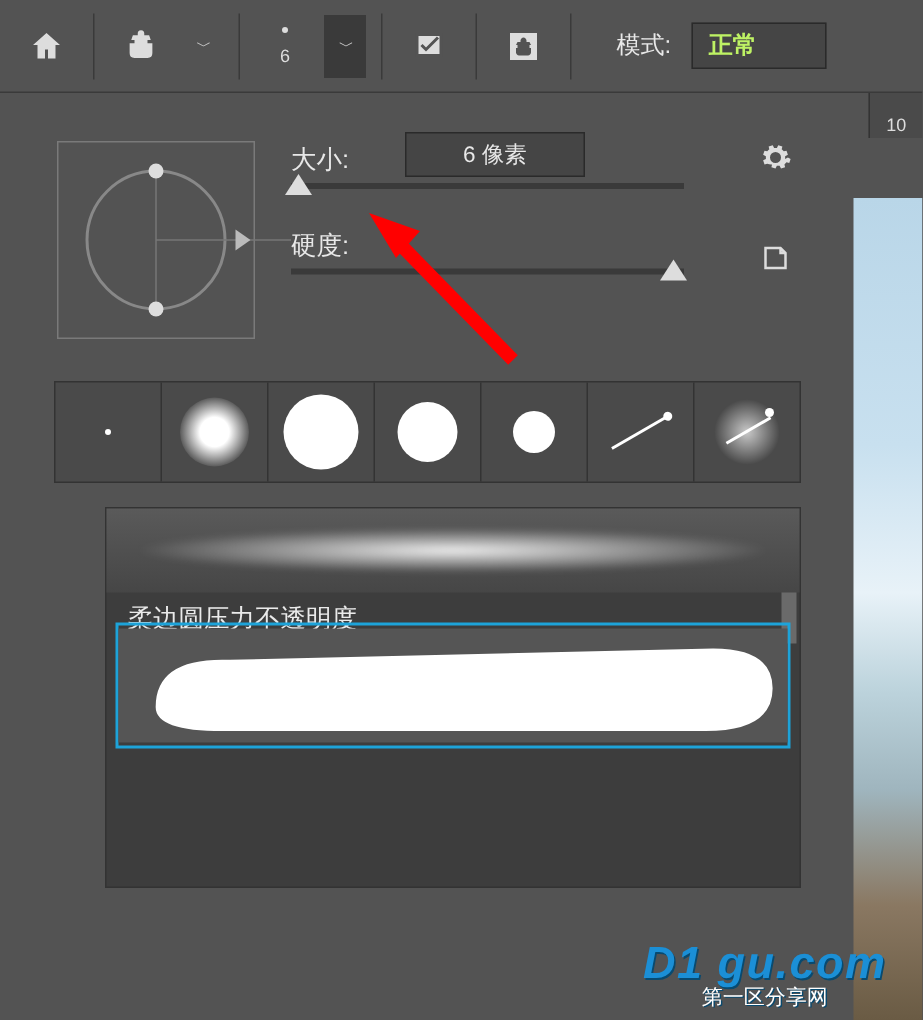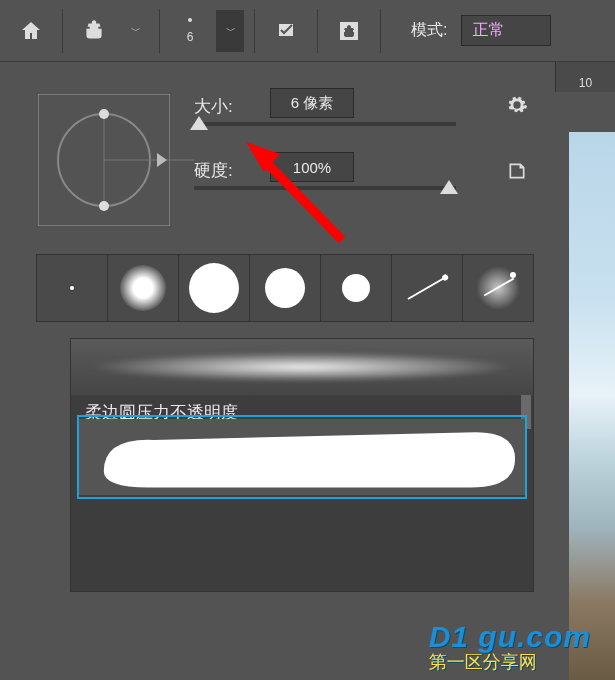--- a/index.html
+++ b/index.html
@@ -26,22 +26,23 @@
   .dropdown-arrow { font-size: 10px; color: #ccc; margin-left: 2px; }
   .brush-size-ind {
     display: flex; flex-direction: column; align-items: center;
     width: 40px;
   }
   .brush-dot { width: 4px; height: 4px; background: #ddd; border-radius: 50%; }
   .brush-num { font-size: 12px; color: #ddd; margin-top: 8px; }
   .mode-label { font-size: 16px; margin: 0 8px 1px 20px; }
   .mode-select {
     background: #454545; border: 1px solid #2a2a2a;
-    padding: 4px 20px 4px 10px; font-size: 16px; color: #f0abfc;
+    padding: 4px 20px 4px 10px; font-size: 16px; color: #bef264;
     min-width: 90px;
+    font-weight: bold;
   }
 
   .panel {
     position: absolute; left: 20px; top: 72px;
     width: 530px; height: 560px;
     background: #535353;
   }
   .panel-top {
     display: flex; padding: 16px 10px 10px 18px;
   }
@@ -75,21 +76,21 @@
   .sliders {
     flex: 1; padding-left: 24px;
   }
   .slider-row {
     display: flex; align-items: flex-end; gap: 20px; margin-bottom: 4px;
   }
   .slider-row label { font-size: 17px; min-width: 56px; }
   .val-input {
     background: #454545; border: 1px solid #2a2a2a;
     color: #e8e8e8; font-size: 15px; text-align: center;
-    width: 84px; height: 30px;
+    width: 120px; height: 30px;
   }
   .slider-track {
     width: 262px; height: 4px; background: #3a3a3a;
     position: relative; margin-bottom: 26px;
   }
   .slider-thumb {
     position: absolute; top: -6px;
     width: 0; height: 0;
     border-left: 9px solid transparent;
     border-right: 9px solid transparent;
@@ -181,21 +182,21 @@
     display:flex; align-items:center; justify-content:center;
     color:#aaa; font-size:10px;
   }
   .scroll-thumb {
     position:absolute; right:2px; top:50px; width:10px; height:40px;
     background:#6a6a6a;
   }
 
   
   .ruler {
-    position:absolute; top:62px; right:0; width:60px; height:30px;
+    position:absolute; top:62px; right:0; width:36px; height:30px;
     background:#4a4a4a; border-left:1px solid #333;
     display:flex; align-items:flex-end; justify-content:center;
     font-size:12px; color:#ddd; padding-bottom:2px;
   }
   .photo {
     position:absolute; right:0; top:132px; width:46px; height:548px;
     background: linear-gradient(to bottom,
       #b9d6e8 0%, #c8e0ef 30%, #e8f2f8 48%,
       #bcd3dc 60%, #9fb5be 72%, #8a7862 86%, #6a5b44 100%);
   }
@@ -208,22 +209,22 @@
 
   
   .watermark {
     position:absolute; right:24px; bottom:6px;
     font-family: Arial, sans-serif;
     font-size:30px; font-weight:900; font-style:italic;
     color:#1b8fd6; letter-spacing:1px;
     text-shadow: 1px 1px 0 #084a70;
   }
   .watermark .sub {
-    display:block; font-size:18px; color:#fde047;
-    font-weight:normal; font-style:normal; text-align:left;
+    display:block; font-size:14px; color:#ffffff;
+    font-weight:normal; font-style:normal; text-align:center;
     margin-top:-4px; letter-spacing:0;
   }
 </style>
 </head>
 <body>
 
 <div class="toolbar">
   <div class="tool-btn">
     <svg width="24" height="24" viewBox="0 0 24 24">
         <path fill="#ddd" d="M12 3l9 8h-3v9h-5v-6h-2v6H6v-9H3z"></path>
@@ -284,21 +285,20 @@
     <div class="sliders">
       <div class="slider-row">
         <label>大小:</label>
         <input class="val-input" value="6 像素" style="">
       </div>
       <div class="slider-track">
         <div class="slider-thumb" style="left:-4px"></div>
       </div>
       <div class="slider-row">
         <label>硬度:</label>
-        <input class="val-input" value="100%" style="">
       </div>
       <div class="slider-track">
         <div class="slider-thumb" style="left:246px"></div>
       </div>
     </div>
 
     <div class="side-icons">
       <div class="ico">
         <svg width="22" height="22" viewBox="0 0 24 24">
             <path fill="#ddd" d="M12 8a4 4 0 100 8 4 4 0 000-8zm9 4l2 1-1 3-2-.5a8 8 0 01-1.5 1.5l.5 2-3 1-1-2h-2l-1 2-3-1 .5-2A8 8 0 016 16.5L4 17l-1-3 2-1v-2l-2-1 1-3 2 .5A8 8 0 017.5 6L7 4l3-1 1 2h2l1-2 3 1-.5 2A8 8 0 0118 7.5l2-.5 1 3-2 1v2z"></path>

